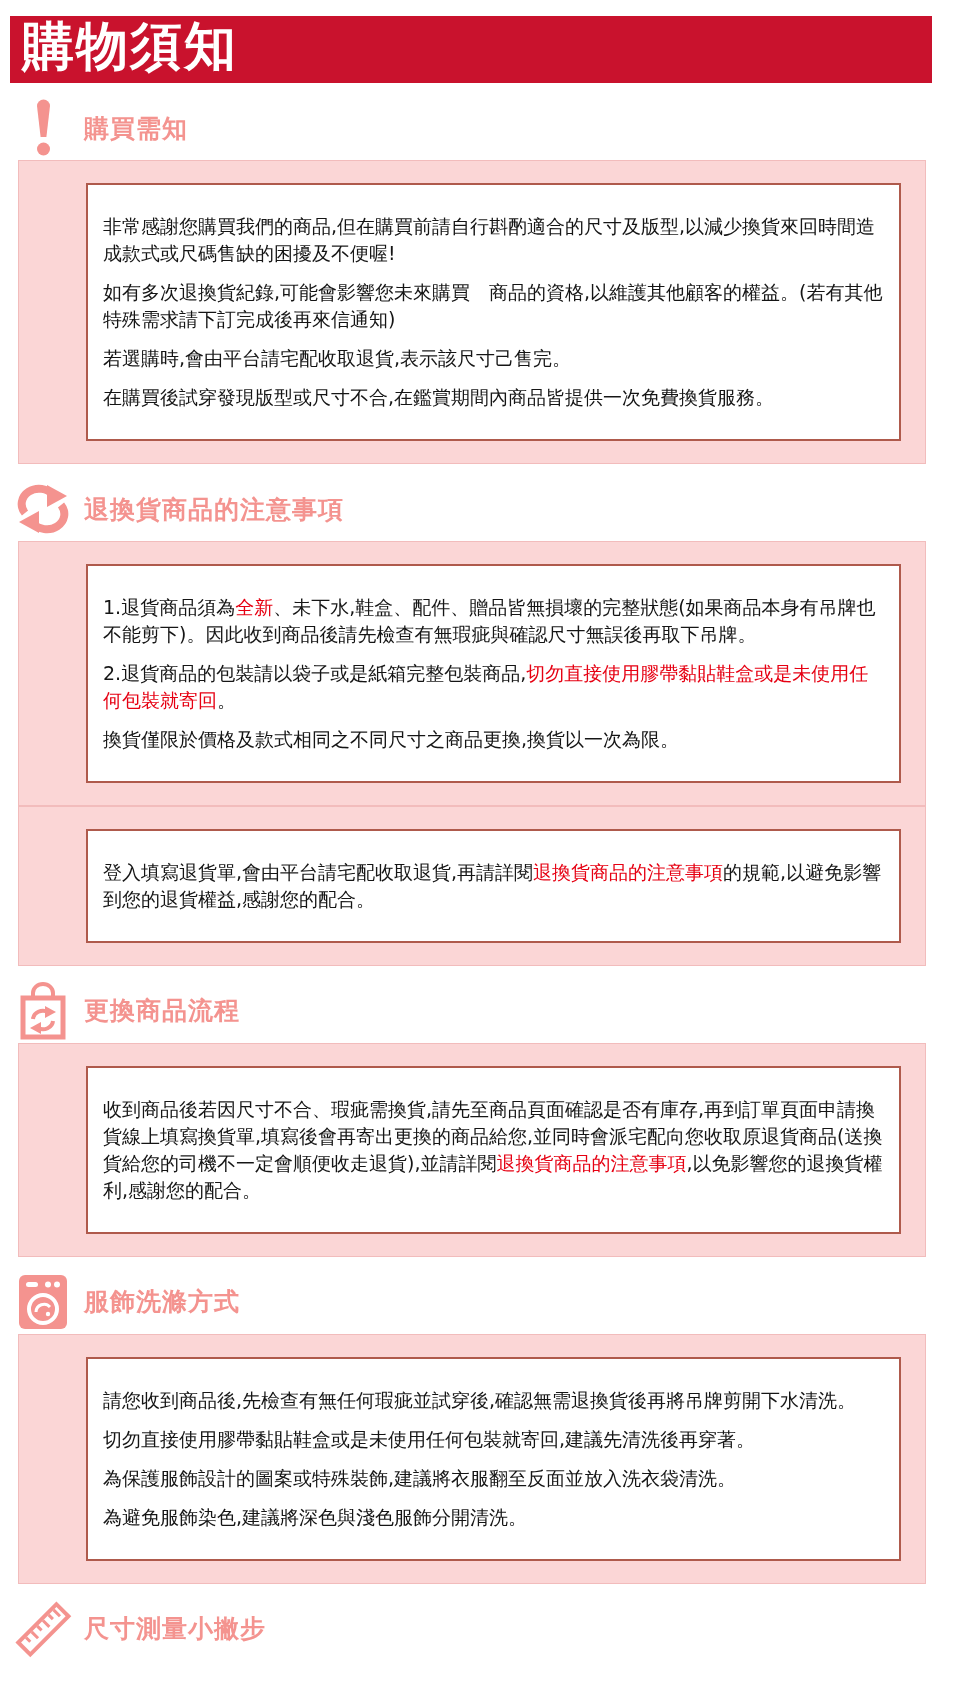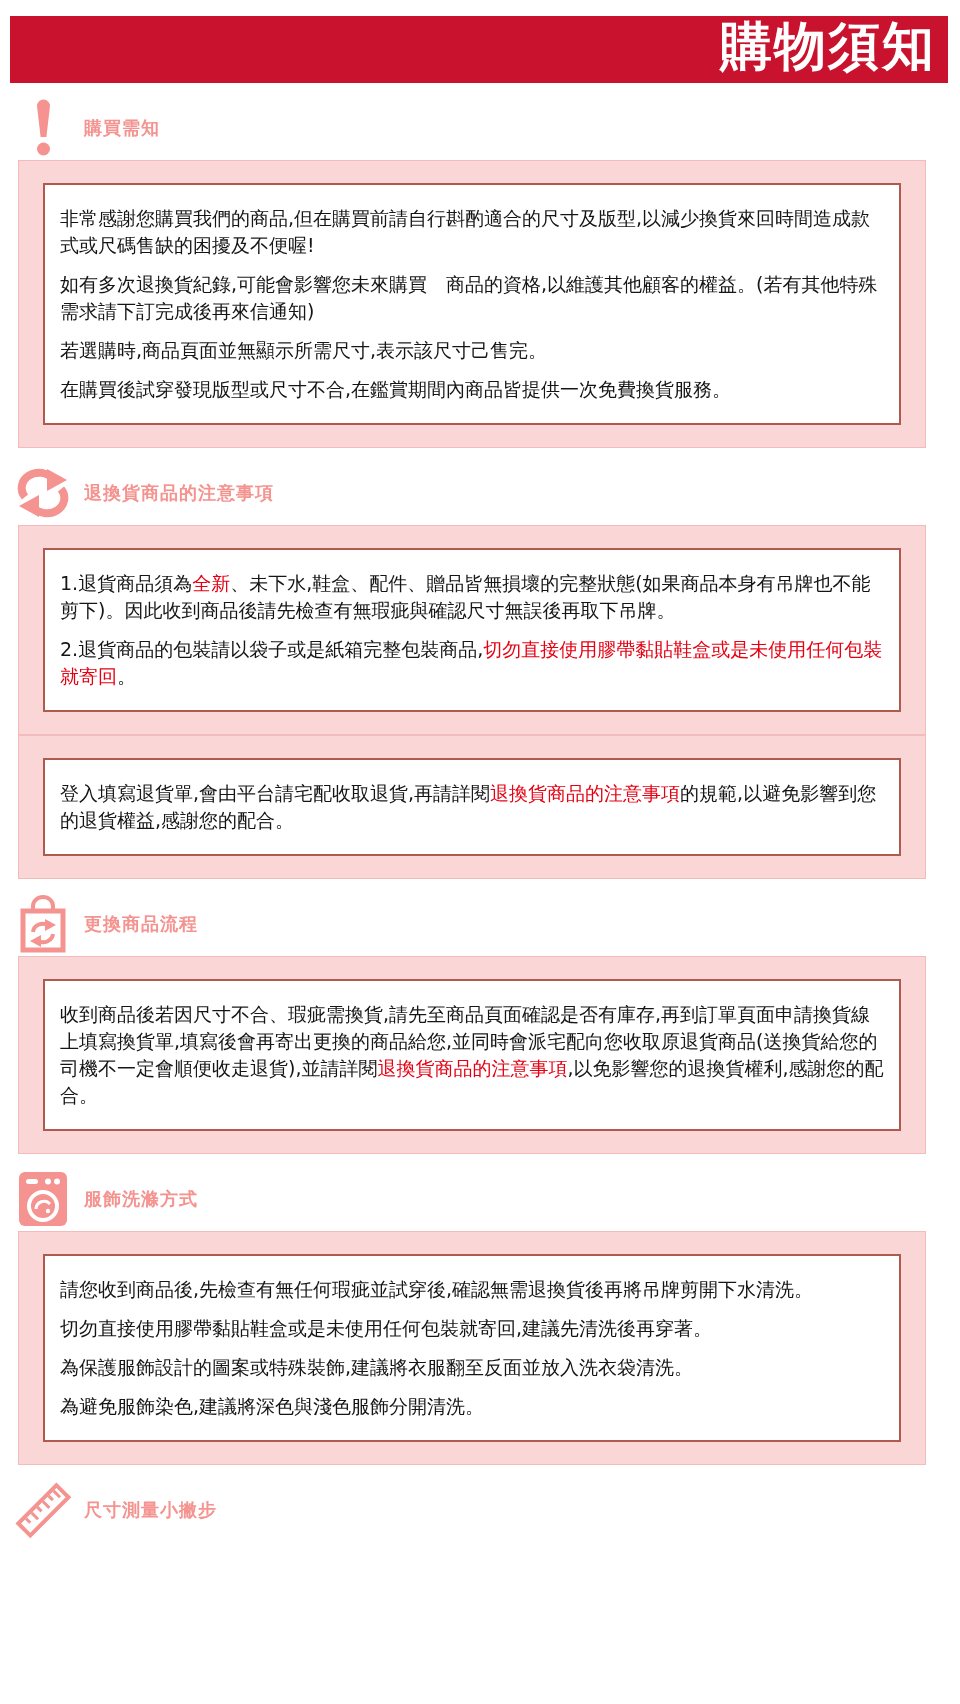--- a/index.html
+++ b/index.html
@@ -11,23 +11,22 @@
     font-family: "DejaVu Sans", "Liberation Sans", sans-serif;
     --header: #C9122D;
     --accent: #F4938F;
     --red: #E60012;
     --panel-bg: #FBD6D6;
     --panel-border: #F2BCBC;
     --card-border: #AF5A4C;
   }
   .title-bar {
     background: var(--header);
-    margin: 16px 12px 0 10px;
+    margin: 16px 28px 0 10px;
     padding: 2px 12px 8px 12px;
-    text-align: right;
   }
   .title-bar h1 {
     color: #ffffff;
     font-size: 52px;
     font-weight: bold;
     margin: 0;
     line-height: 1.1;
     letter-spacing: 2px;
   }
   .section-head {
@@ -39,35 +38,36 @@
   .icon {
     width: 58px;
     min-width: 58px;
     height: 58px;
     display: flex;
     justify-content: center;
     align-items: center;
   }
   .section-title {
     color: var(--accent);
-    font-size: 18px;
+    font-size: 25px;
     letter-spacing: 1px;
     font-weight: bold;
     text-align: center;
   }
   .panel {
     background: var(--panel-bg);
     border: 1px solid var(--panel-border);
     margin: 0 34px 0 18px;
     padding: 22px 24px;
   }
   .card {
     background: #ffffff;
     border: 2px solid var(--card-border);
-    padding: 8px 15px;
+    padding: 16px 15px;
+    margin-left: 43px;
   }
   .card p {
     margin: 12px 0;
     font-size: 19px;
     line-height: 1.42;
     color: #151515;
   }
   .red { color: var(--red); }
 </style>
 </head>
@@ -84,21 +84,21 @@
         <path d="M11 7 a6.5 6.5 0 0 1 13 0 l-3.6 31 h-5.8 Z" fill="#F4938F"></path>
         <circle cx="17.5" cy="50" r="6.5" fill="#F4938F"></circle>
       </svg>
     </span>
     <span class="section-title">購買需知</span>
   </div>
   <div class="panel">
     <div class="card">
         <p><span>非常感謝您購買我們的商品,但在購買前請自行斟酌適合的尺寸及版型,以減少換貨來回時間造成款式或尺碼售缺的困擾及不便喔!</span></p>
         <p><span>如有多次退換貨紀錄,可能會影響您未來購買　商品的資格,以維護其他顧客的權益。(若有其他特殊需求請下訂完成後再來信通知)</span></p>
-        <p><span>若選購時,商品頁面並無顯示所需尺寸,表示該尺寸己售完。</span></p>
+        <p><span>若選購時,會由平台請宅配收取退貨,表示該尺寸己售完。</span></p>
         <p><span>在購買後試穿發現版型或尺寸不合,在鑑賞期間內商品皆提供一次免費換貨服務。</span></p>
       </div>
   </div>
 </section>
 
 <section>
   <div class="section-head">
     <span class="icon">
       <svg width="54" height="52" viewBox="0 0 54 52">
         <path d="M9 30 A17 15 0 0 1 37 12" fill="none" stroke="#F4938F" stroke-width="8"></path>
@@ -106,20 +106,21 @@
         <path d="M45 22 A17 15 0 0 1 17 40" fill="none" stroke="#F4938F" stroke-width="8"></path>
         <polygon points="23,28 3,39 23,50" fill="#F4938F"></polygon>
       </svg>
     </span>
     <span class="section-title">退換貨商品的注意事項</span>
   </div>
   <div class="panel">
     <div class="card">
         <p><span>1.退貨商品須為</span><span class="red">全新</span><span>、未下水,鞋盒、配件、贈品皆無損壞的完整狀態(如果商品本身有吊牌也不能剪下)。因此收到商品後請先檢查有無瑕疵與確認尺寸無誤後再取下吊牌。</span></p>
         <p><span>2.退貨商品的包裝請以袋子或是紙箱完整包裝商品,</span><span class="red">切勿直接使用膠帶黏貼鞋盒或是未使用任何包裝就寄回</span><span>。</span></p>
+        <p><span>換貨僅限於價格及款式相同之不同尺寸之商品更換,換貨以一次為限。</span></p>
       </div>
   </div>
 </section>
 
 <section>
   <div class="panel">
     <div class="card">
         <p><span>登入填寫退貨單,會由平台請宅配收取退貨,再請詳閱</span><span class="red">退換貨商品的注意事項</span><span>的規範,以避免影響到您的退貨權益,感謝您的配合。</span></p>
       </div>
   </div>

